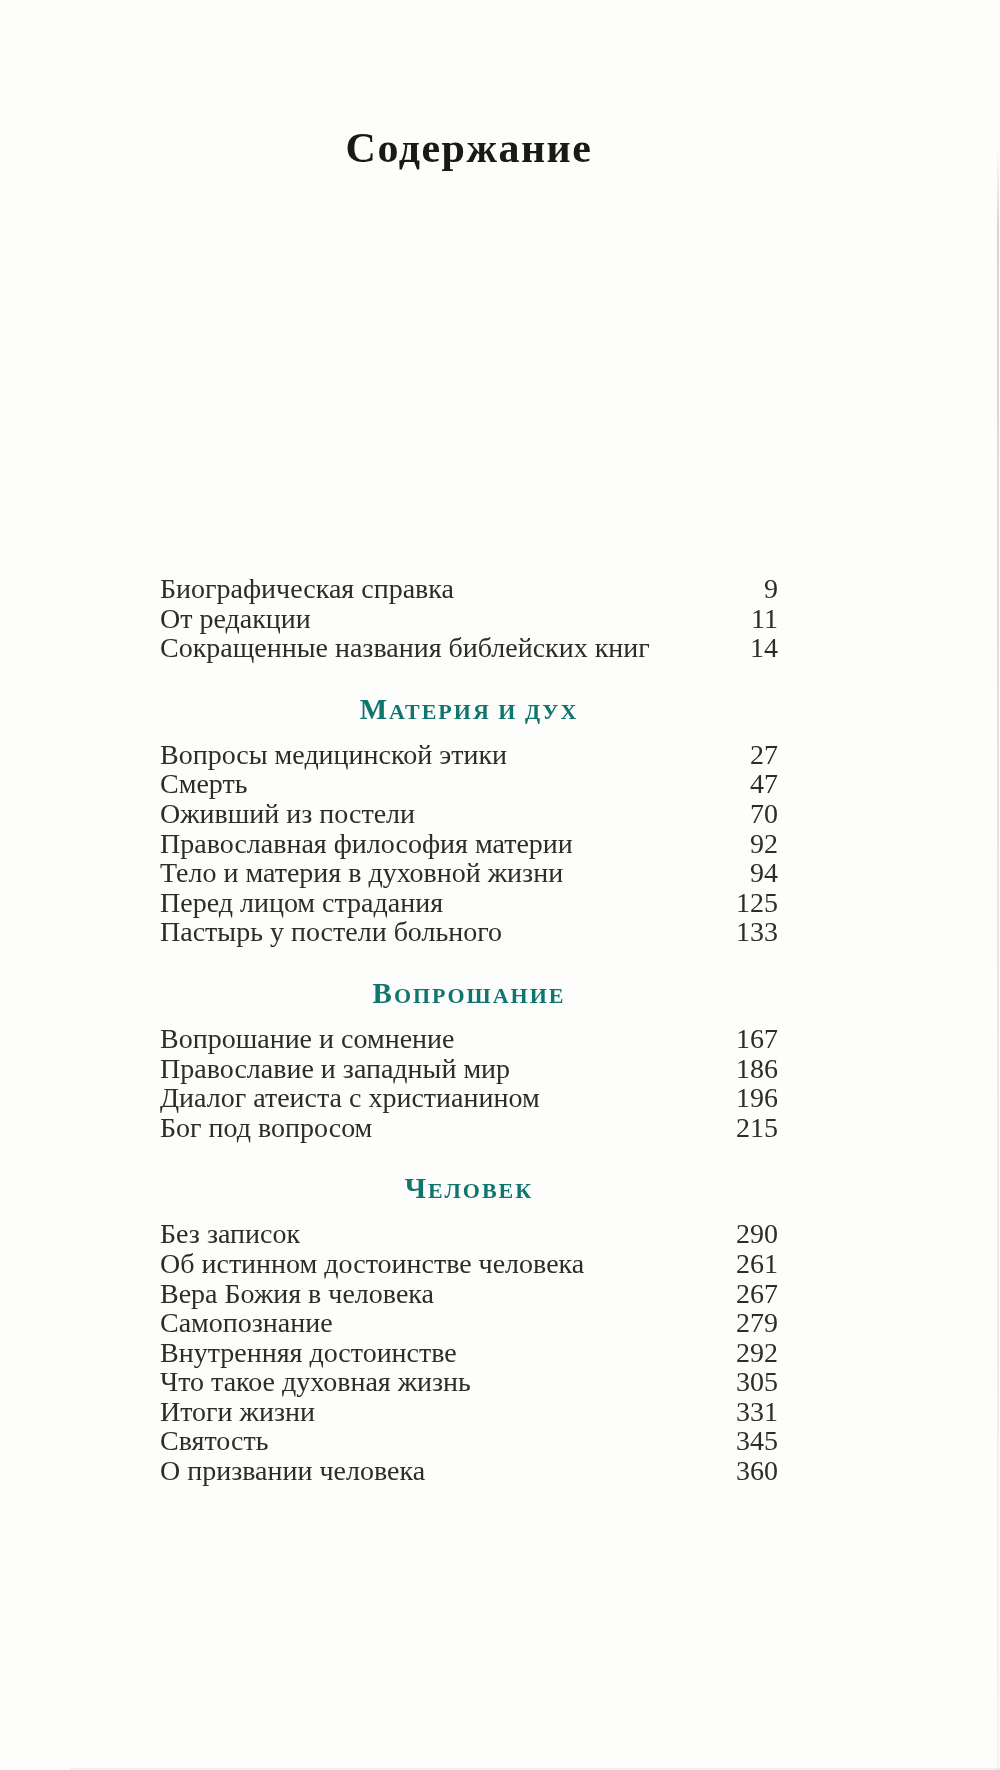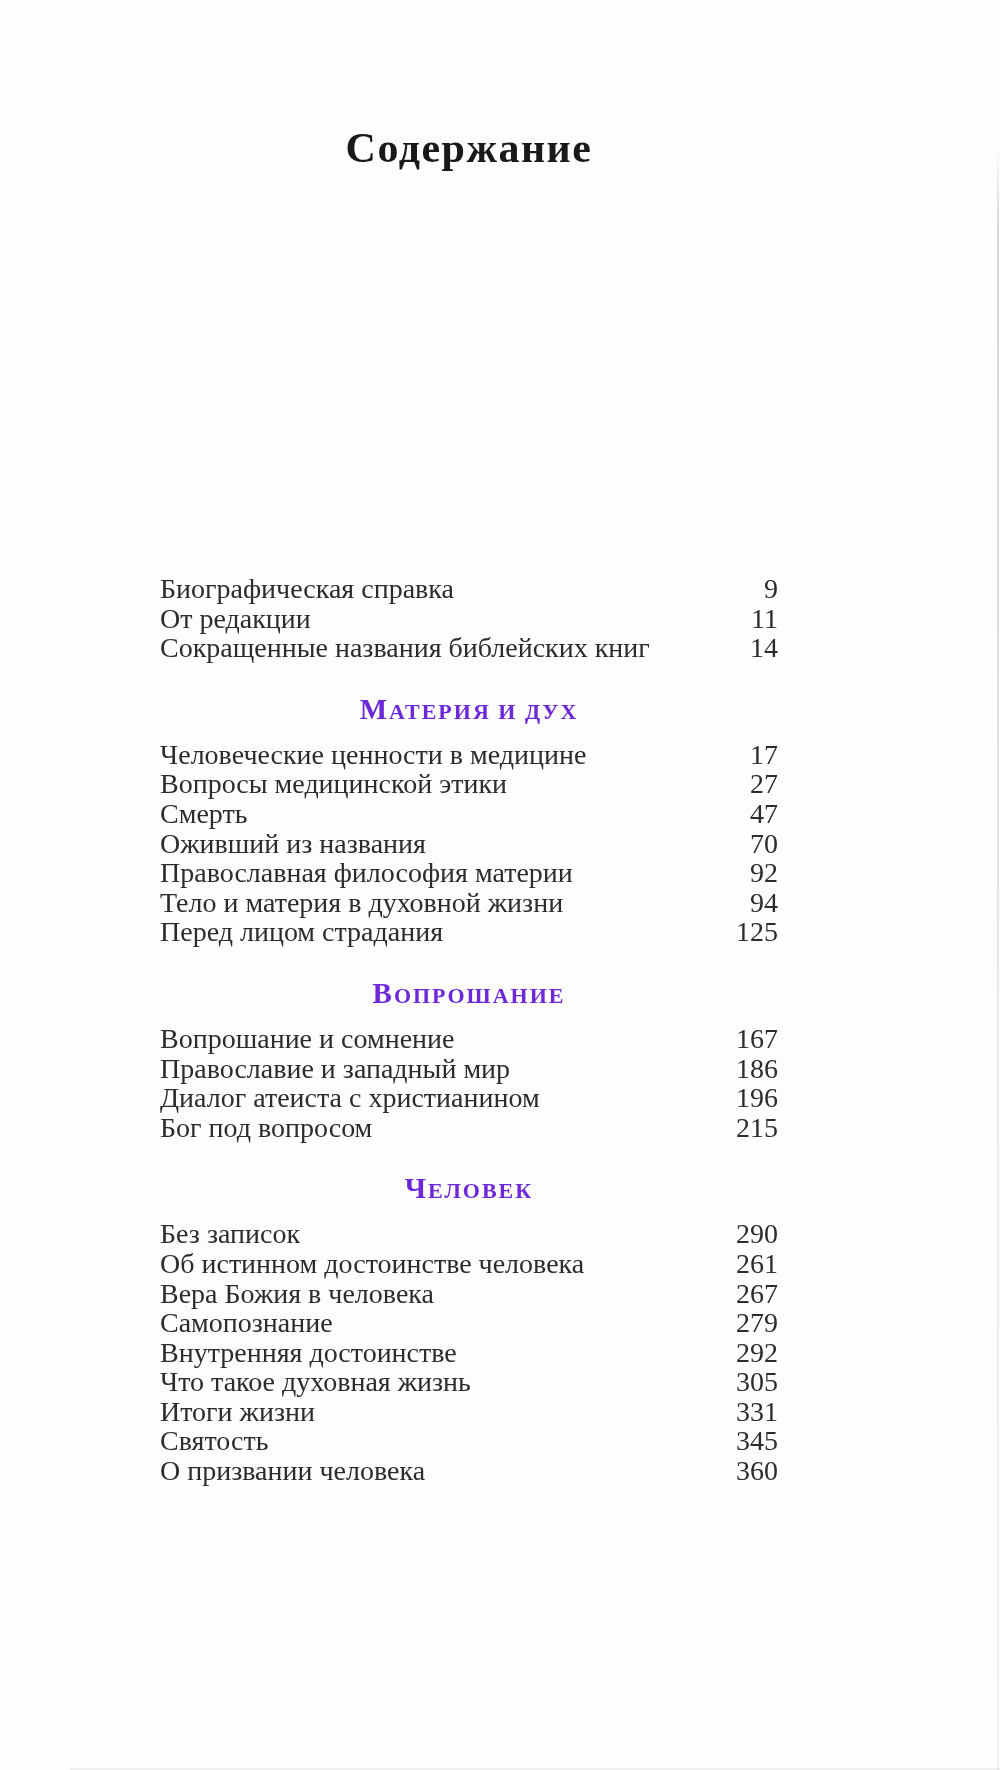--- a/index.html
+++ b/index.html
@@ -34,21 +34,21 @@
     gap:48px;
   }
   .toc-title { white-space:pre-line; max-width:545px; }
   .toc-page { text-align:right; padding-left:12px; }
   .section-heading {
     text-align:center;
     font-weight:bold;
     font-size:22px;
     letter-spacing:2px;
     line-height:30px;
-    color:#6d28d9;
+    color:#0f766e;
     margin-top:31px;
     margin-bottom:13px;
   }
   .section-heading::first-letter { font-size:29px; }
   .edge-right {
     position:absolute;
     right:1px; top:148px; bottom:0; width:2px;
     background:linear-gradient(to bottom,
       rgba(0,0,0,0) 0%,
       rgba(110,110,110,0.28) 5%,
@@ -78,46 +78,46 @@
           <span class="toc-page">11</span>
         </div>
         <div class="toc-row">
           <span class="toc-title">Сокращенные названия библейских книг</span>
           <span class="toc-page">14</span>
         </div>
       </div>
 
   <div class="section-heading">МАТЕРИЯ И ДУХ</div>
       <div class="toc-row">
-        <span class="toc-title">Человеческие ценности в медицине</span>
-        <span class="toc-page">17</span>
-      </div>
-      <div class="toc-row">
         <span class="toc-title">Вопросы медицинской этики</span>
         <span class="toc-page">27</span>
       </div>
       <div class="toc-row">
         <span class="toc-title">Смерть</span>
         <span class="toc-page">47</span>
       </div>
       <div class="toc-row">
-        <span class="toc-title">Оживший из названия</span>
+        <span class="toc-title">Оживший из постели</span>
         <span class="toc-page">70</span>
       </div>
       <div class="toc-row">
         <span class="toc-title">Православная философия материи</span>
         <span class="toc-page">92</span>
       </div>
       <div class="toc-row">
         <span class="toc-title">Тело и материя в духовной жизни</span>
         <span class="toc-page">94</span>
       </div>
       <div class="toc-row">
         <span class="toc-title">Перед лицом страдания</span>
         <span class="toc-page">125</span>
+      </div>
+      <div class="toc-row">
+        <span class="toc-title">Пастырь у постели больного</span>
+        <span class="toc-page">133</span>
       </div>
       <div class="section-heading">ВОПРОШАНИЕ</div>
       <div class="toc-row">
         <span class="toc-title">Вопрошание и сомнение</span>
         <span class="toc-page">167</span>
       </div>
       <div class="toc-row">
         <span class="toc-title">Православие и западный мир</span>
         <span class="toc-page">186</span>
       </div>

